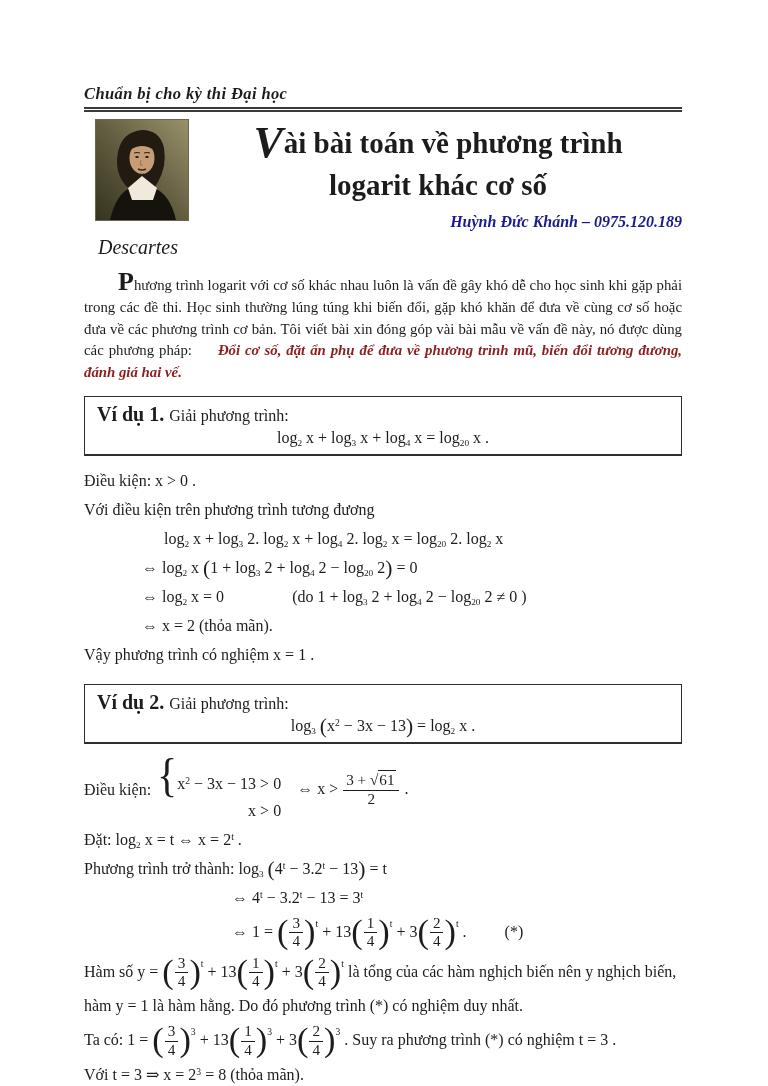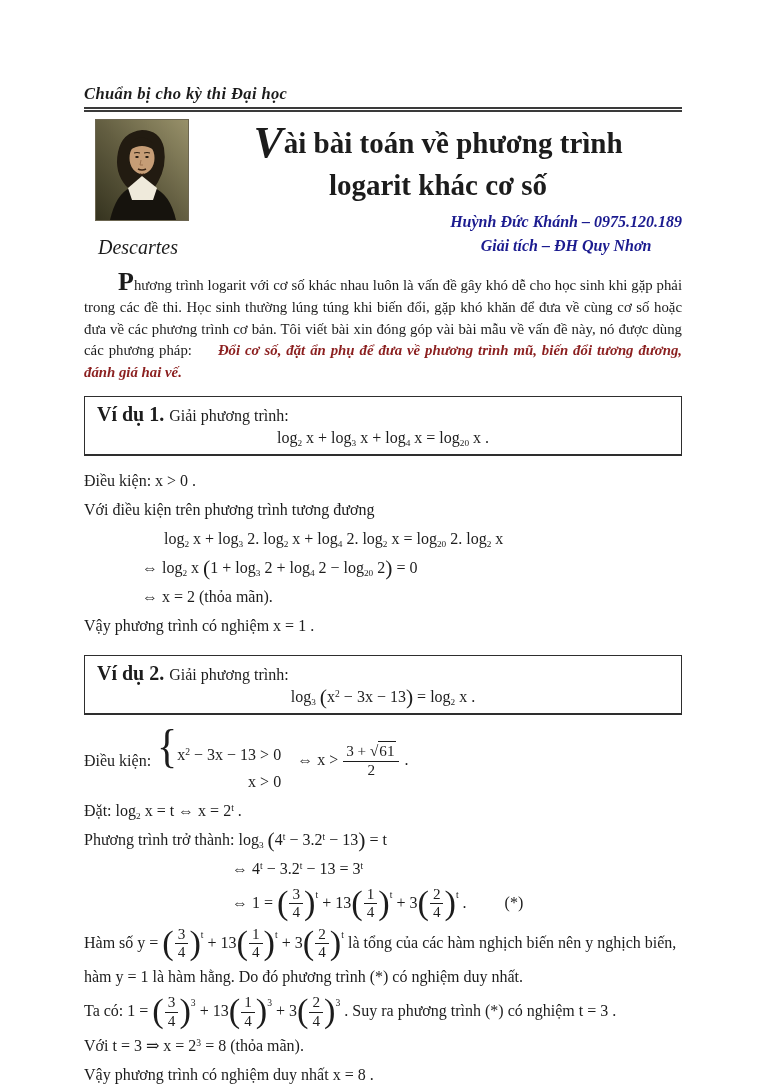--- a/index.html
+++ b/index.html
@@ -91,37 +91,37 @@
       </div>
       <div class="caption">Descartes</div>
     </div>
     <div class="mast-right">
       <div class="doc-title">
         <span class="tinit">V</span><span>ài bài toán về phương trình</span><br>
         <span>logarit khác cơ số</span>
       </div>
       <div class="author-block" style="color: rgb(27, 27, 143);">
         <div>Huỳnh Đức Khánh – 0975.120.189</div>
-        <div>Giải tích – ĐH Quy Nhơn</div>
       </div>
     </div>
   </div>
 
   <p class="intro"><span class="dropcap">P</span><span>hương trình logarit với cơ số khác nhau luôn là vấn đề gây khó dễ cho học sinh khi gặp phải trong các đề thi. Học sinh thường lúng túng khi biến đổi, gặp khó khăn để đưa về cùng cơ số hoặc đưa về các phương trình cơ bản. Tôi viết bài xin đóng góp vài bài mẫu về vấn đề này, nó được dùng các phương pháp:</span><span class="methods" style="color: rgb(139, 31, 31);">Đổi cơ số,  đặt ẩn phụ để đưa về phương trình mũ,  biến đổi tương đương,  đánh giá hai vế.</span></p>
 
   <div class="exbox">
     <div class="exhead"><b>Ví dụ 1.</b><span class="prompt">Giải phương trình:</span></div>
     <div class="exeq">log<sub>2</sub> x + log<sub>3</sub> x + log<sub>4</sub> x = log<sub>20</sub> x .</div>
   </div>
 
   <div class="sol">
     <div class="line"><span>Điều kiện:</span> <span>x &gt; 0 .</span></div>
     <div class="line">Với điều kiện trên phương trình tương đương</div>
     <div class="line ind80">log<sub>2</sub> x + log<sub>3</sub> 2. log<sub>2</sub> x + log<sub>4</sub> 2. log<sub>2</sub> x = log<sub>20</sub> 2. log<sub>2</sub> x</div>
     <div class="line ind60">⇔ log<sub>2</sub> x <span class="bigp">(</span>1 + log<sub>3</sub> 2 + log<sub>4</sub> 2 − log<sub>20</sub> 2<span class="bigp">)</span> = 0</div>
+    <div class="line ind60"><span>⇔ log<sub>2</sub> x = 0</span><span class="note">(do 1 + log<sub>3</sub> 2 + log<sub>4</sub> 2 − log<sub>20</sub> 2 ≠ 0 )</span></div>
     <div class="line ind60">⇔ x = 2 (thỏa mãn).</div>
     <div class="line"><span>Vậy phương trình có nghiệm</span> <span>x = 1 .</span></div>
   </div>
 
   <div class="exbox">
     <div class="exhead"><b>Ví dụ 2.</b><span class="prompt">Giải phương trình:</span></div>
     <div class="exeq">log<sub>3</sub> <span class="bigp">(</span>x<sup>2</sup> − 3x − 13<span class="bigp">)</span> = log<sub>2</sub> x .</div>
   </div>
 
   <div class="sol">

